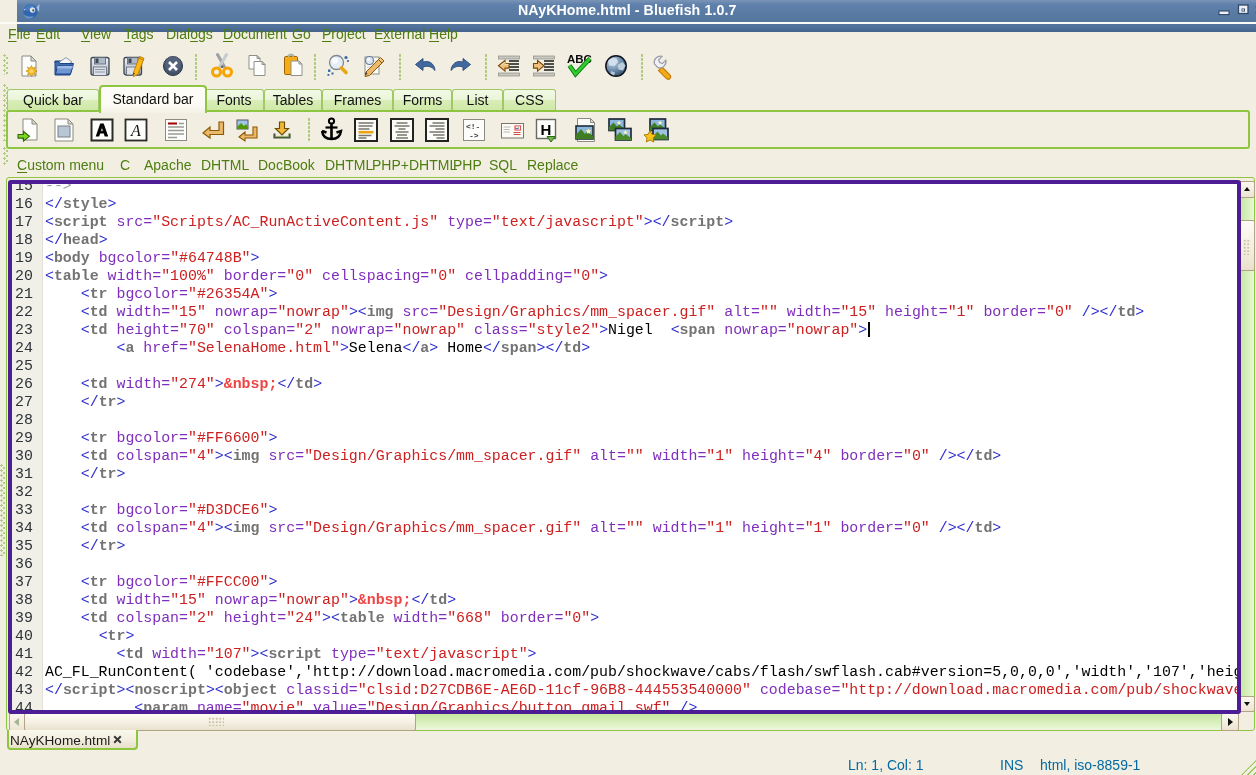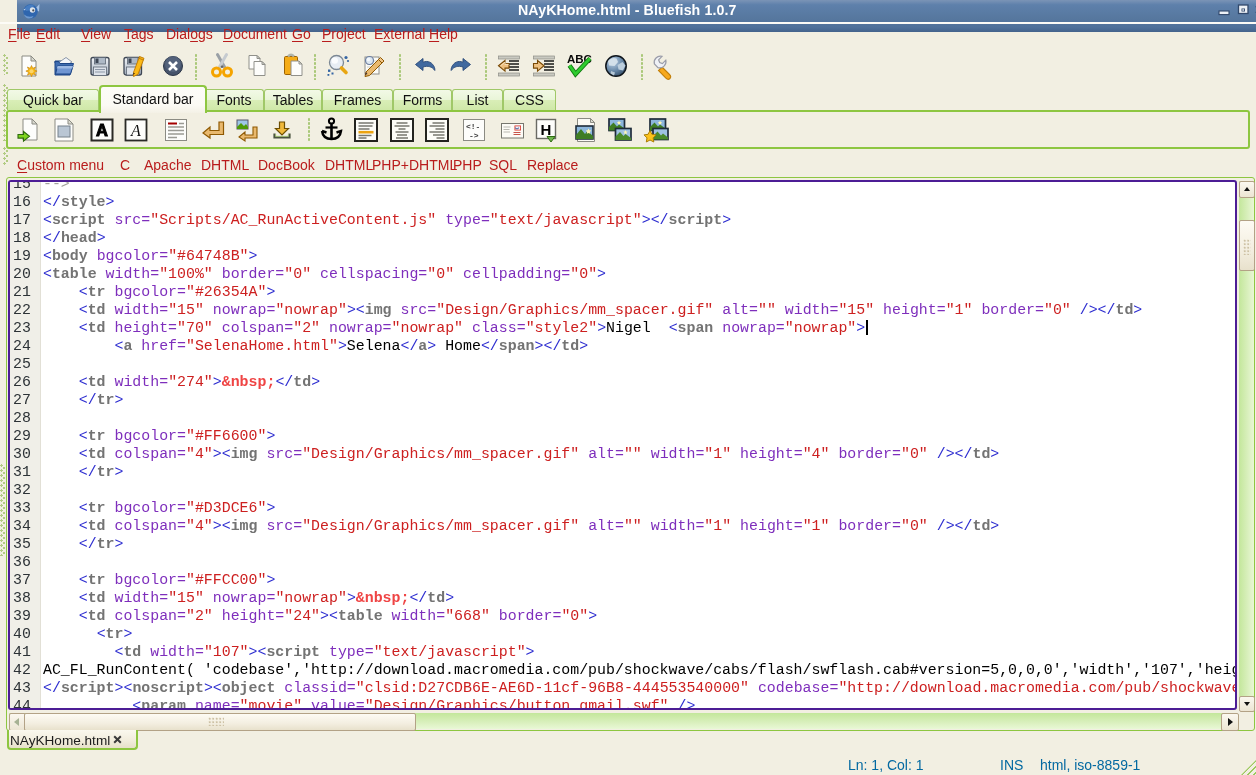--- a/index.html
+++ b/index.html
@@ -1,33 +1,33 @@
 <!DOCTYPE html>
 <html><head><meta charset="utf-8"><style>
 html,body{margin:0;padding:0}
 body{width:1256px;height:775px;background:#f2efe2;font-family:"Liberation Sans",sans-serif;position:relative;overflow:hidden}
 .abs{position:absolute}
 
 #title{left:17px;top:0;width:1256px;height:32px;background:linear-gradient(#7b94b6 0,#5e80ab 15%,#57789f 55%,#50719a 85%,#44638c 100%)}
 #title .txt{left:501px;top:2px;color:#fff;font-weight:bold;font-size:14.2px;letter-spacing:0.1px;white-space:pre}
 
-.mitem{font-size:14px;color:#b91c1c;white-space:pre}
+.mitem{font-size:14px;color:#4d7c0f;white-space:pre}
 #menu1 .mitem{top:26px}
 #menu2 .mitem{top:157px}
 
 .grip{width:5px;background-image:radial-gradient(circle at 1.5px 1.5px,#b1cb82 1.2px,transparent 1.3px),radial-gradient(circle at 4px 4px,#b1cb82 1.2px,transparent 1.3px);background-size:5px 5px}
 .vsep{width:2px;background-image:radial-gradient(circle at 1px 1.5px,#a9c878 1.1px,transparent 1.2px);background-size:3px 4px}
 
 .tab{top:89px;height:20px;background:linear-gradient(#f2f9e6 0,#e9f5d8 48%,#d9eeb7 52%,#cfe8a8 100%);border:1px solid #a0c868;border-bottom:none;border-radius:3px 3px 0 0;font-size:14px;color:#111;text-align:center;line-height:21px}
 #tabactive{left:99px;top:85px;width:104px;height:26px;background:linear-gradient(#fdfcf8 0,#fbfaf4 70%,#f4f1e6 100%);border:2px solid #8ec641;border-bottom:none;border-radius:4px 4px 0 0;z-index:3;font-size:14px;color:#111;text-align:center;line-height:24px}
 
 #nb1{left:6px;top:110px;width:1240px;height:35px;border:2px solid #8ec641;border-radius:3px;background:#f2efe2;z-index:2}
 
 #outer{left:6px;top:177px;width:1247px;height:552px;border:1px solid #8ec641;border-radius:3px}
-#edframe{left:8px;top:180px;width:1225px;height:526px;border:2px solid #4c1d95;border-radius:3px;background:#fff;overflow:hidden;z-index:2}
+#edframe{left:8px;top:180px;width:1225px;height:526px;border:4px solid #4c1d95;border-radius:3px;background:#fff;overflow:hidden;z-index:2}
 #gutter{left:0;top:0;width:30px;height:526px;background:#f0efe8;border-right:1px solid #e2e0d6}
 #nums{margin:0;left:3px;top:-7px;font-family:"Liberation Mono",monospace;font-size:14.9px;line-height:18px;color:#2c3236;white-space:pre}
 #code{margin:0;left:33px;top:-7px;font-family:"Liberation Mono",monospace;font-size:14.9px;line-height:18px;color:#000;white-space:pre}
 .nb{color:#2d2dd0}
 .tg{color:#737373;font-weight:bold}
 .at{color:#7e2ebc}
 .st{color:#cd2020}
 .en{color:#ef4444;font-weight:bold}
 .cm{color:#a2a29c}
 #cursor{left:856px;top:138px;width:1.5px;height:15px;background:#000}

